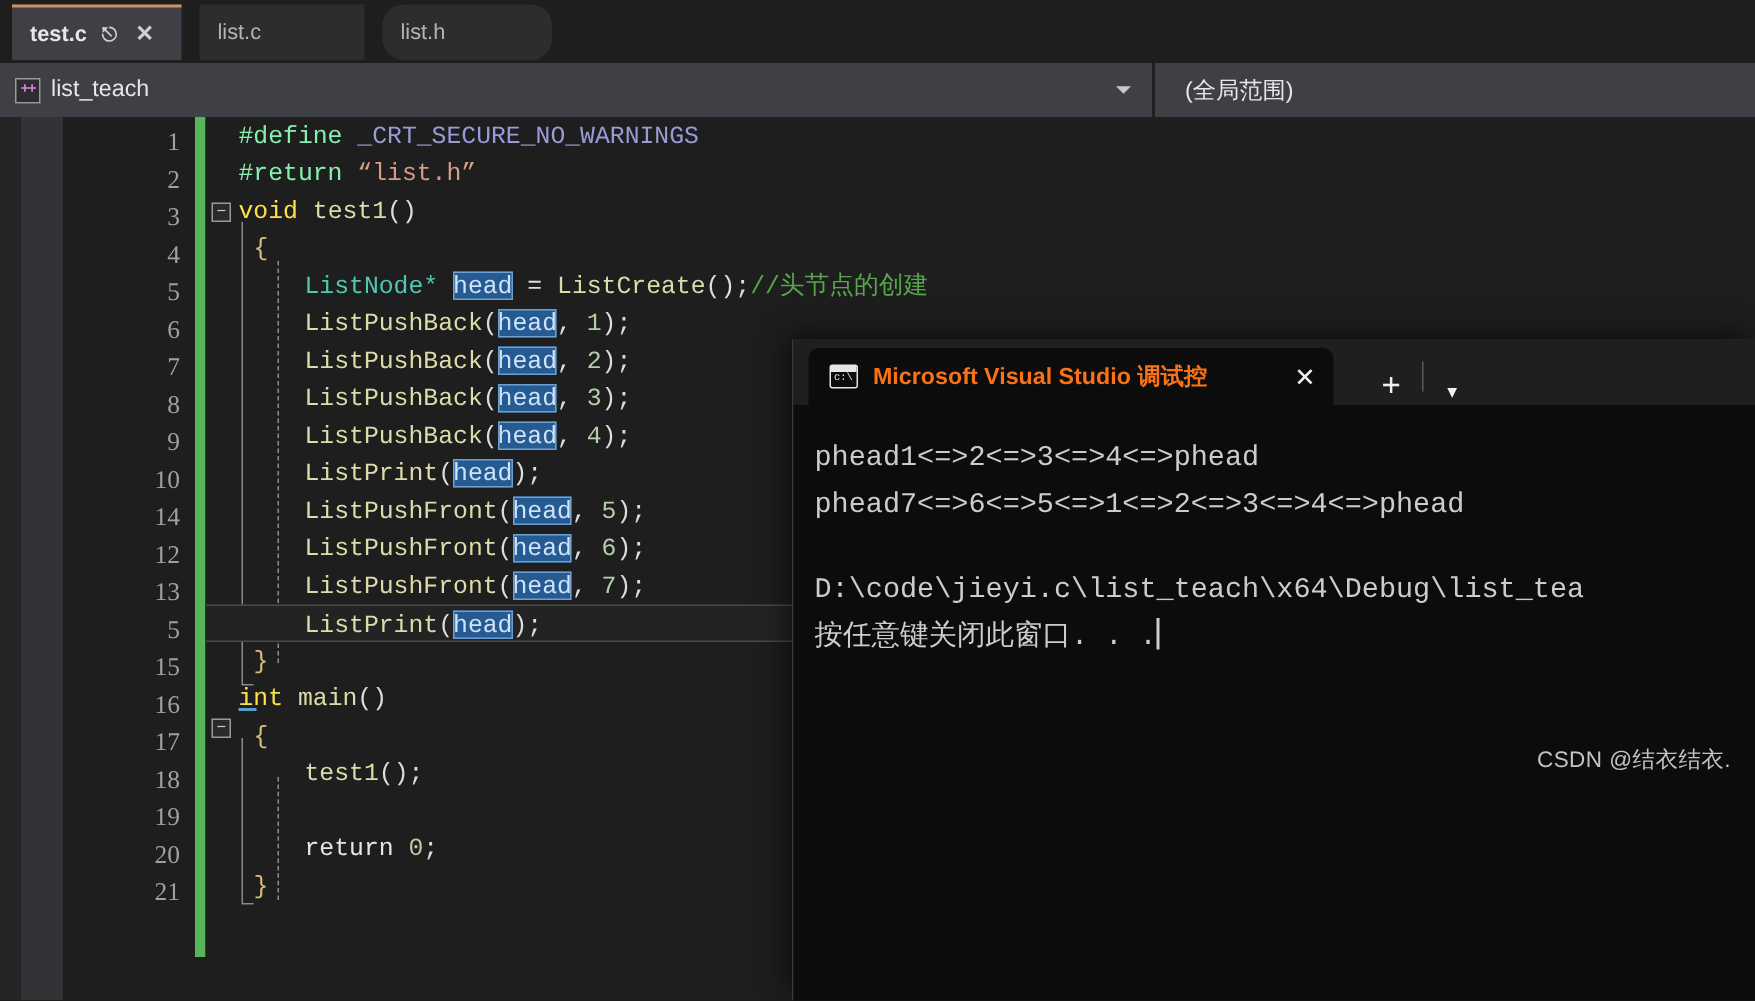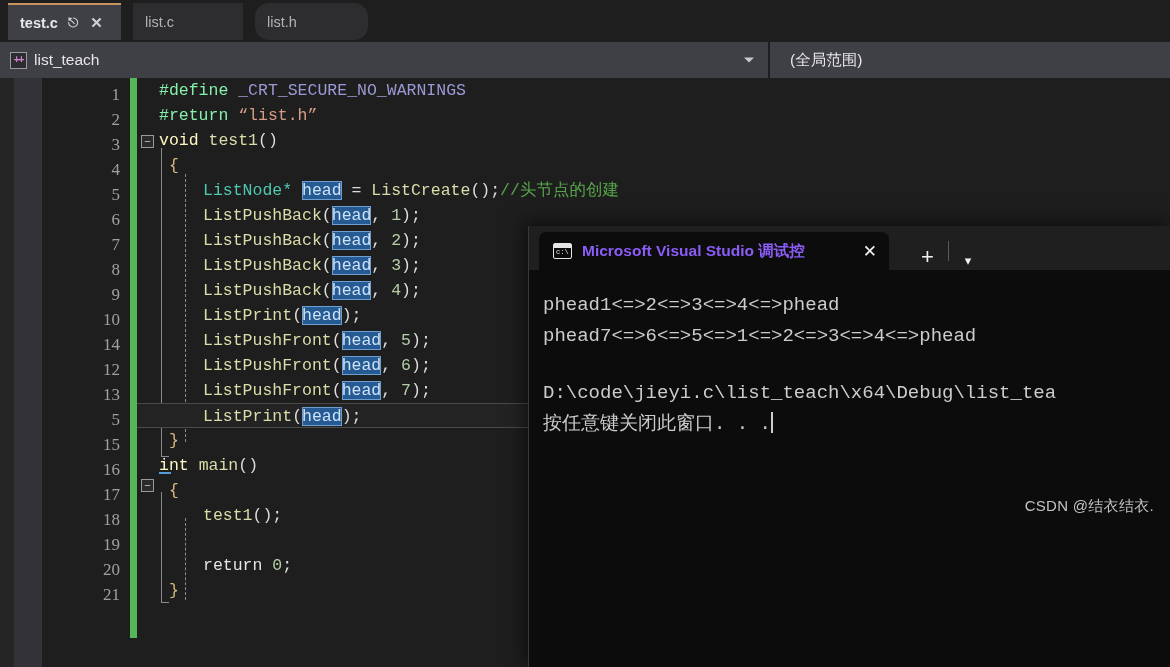--- a/index.html
+++ b/index.html
@@ -94,21 +94,21 @@
     font-family: "Liberation Mono", monospace;
     font-size: 16.5px; line-height: 25px;
     color: #dcdcdc;
   }
   .codeline.current { border-top: 1px solid #4a4a4a; border-bottom: 1px solid #4a4a4a; background: #232323; }
 
   
   .t-pp    { color: #86efac; }
   .t-mac   { color: #9a9ad6; }
   .t-str   { color: #d69d85; }
-  .t-kw    { color: #fef9c3; }
+  .t-kw    { color: #fde047; }
   .t-type  { color: #4ec9b0; }
   .t-fn    { color: #dcdcaa; }
   .t-plain { color: #dcdcdc; }
   .t-num   { color: #b5cea8; }
   .t-cmt   { color: #57a64a; }
   .t-punct { color: #dcdcdc; }
   .t-brace { color: #d7ba7d; }
   .hl {
     background: #265a93; color: #cfe3f7;
     outline: 1px solid #6f9fd0; outline-offset: -1px;
@@ -152,21 +152,21 @@
   }
   .term-tab-icon::before {
     content: ""; position: absolute; left: 0; top: 0; right: 0; height: 3.5px;
     background: #e6e6e6;
   }
   .term-tab-icon span {
     position: absolute; left: 2px; top: 4px; font-size: 7px; color: #e6e6e6;
     font-family: "Liberation Mono", monospace; line-height: 8px;
   }
   .term-tab-title {
-    color: #8b5cf6; font-size: 15.5px; font-weight: bold;
+    color: #f97316; font-size: 15.5px; font-weight: bold;
     max-width: 252px; overflow: hidden; white-space: nowrap;
   }
   .term-tab-close { color: #f0f0f0; font-size: 17px; margin-left: auto; padding-left: 6px; }
   .term-newtab { color: #f0f0f0; font-size: 22px; margin-left: 22px; padding: 0 10px; }
   .term-vsep { width: 1px; height: 20px; background: #5a5a5a; margin: 0 4px 9px 4px; }
   .term-dropdown { color: #f0f0f0; font-size: 13px; padding: 0 12px 2px 12px; }
 
   .term-body {
     position: absolute; left: 0; top: 44px; width: 642px; height: 397px;
     background: #0c0c0c; padding: 20px 0 0 14px;

